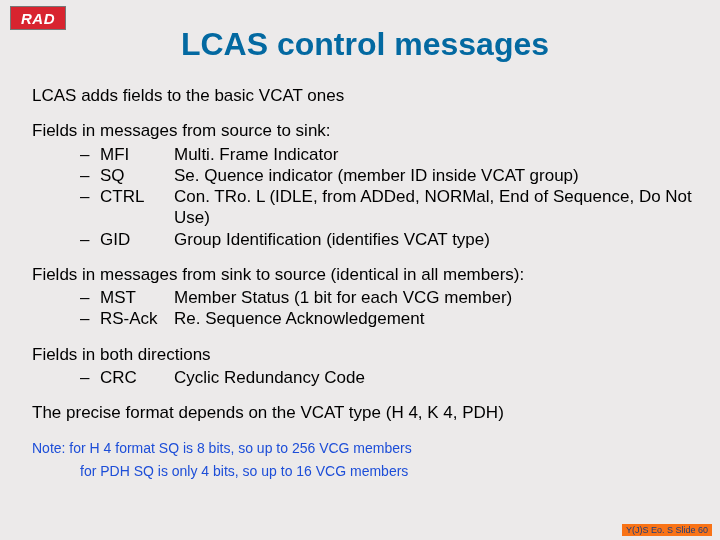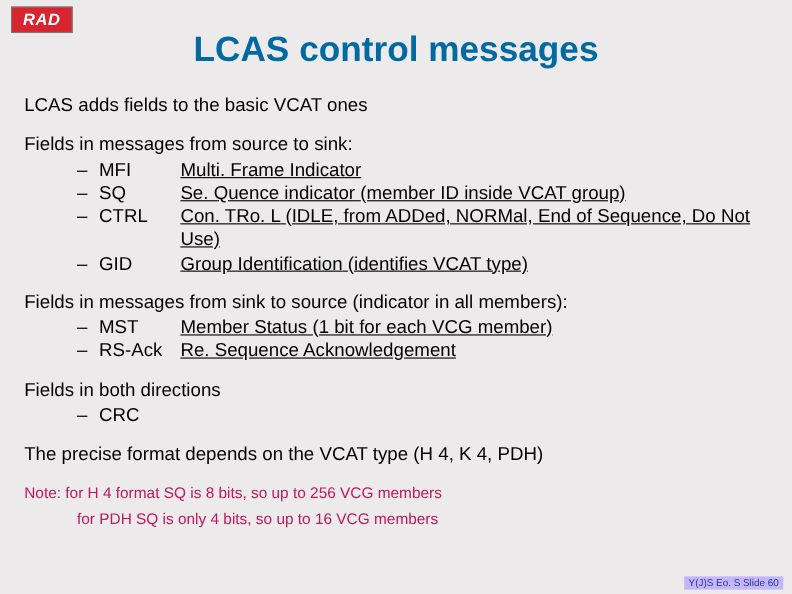--- a/index.html
+++ b/index.html
@@ -10,21 +10,21 @@
     background: #eceaea;
     font-family: Arial, Helvetica, sans-serif;
     color: #000;
     overflow: hidden;
   }
   .slide {
     position: relative;
     width: 720px;
     height: 540px;
     box-sizing: border-box;
-    padding: 10px 22px 0 22px;
+    padding: 10px 22px 0 32px;
   }
   .logo {
     position: absolute;
     top: 6px;
     left: 10px;
     width: 54px;
     height: 22px;
     background: #d8242f;
     border: 1px solid #777;
     display: flex;
@@ -65,41 +65,40 @@
   .dash {
     width: 20px;
     flex: 0 0 20px;
   }
   .abbr {
     width: 74px;
     flex: 0 0 74px;
   }
   .desc {
     flex: 1 1 auto;
-    text-decoration: underline;
   }
   .paren {
     font-size: 17px;
   }
   .note {
     font-size: 14px;
-    color: #be185d;
+    color: #1d4ed8;
     margin-top: 10px;
     line-height: 1.6;
   }
   .note-line2 {
     margin-left: 48px;
   }
   .footer {
     position: absolute;
     right: 8px;
     bottom: 4px;
     font-size: 9px;
     color: #1d3d7c;
-    background: #c4b5fd;
+    background: #f97316;
     padding: 1px 4px;
   }
 </style>
 </head>
 <body>
 
 <div class="slide">
 
   <div class="logo">
     <span class="logo-text">RAD</span>
@@ -144,21 +143,21 @@
           <span class="desc">
             <span>Group Identification</span>
             <span class="paren">(identifies VCAT type)</span>
           </span>
         </li>
       </ul>
     </div>
 
     <div class="para">
       <div>
-        <span>Fields in messages from sink to source </span><span class="paren">(indicator in all members)</span><span>:</span>
+        <span>Fields in messages from sink to source </span><span class="paren">(identical in all members)</span><span>:</span>
       </div>
       <ul class="field-list">
         <li>
           <span class="dash">–</span>
           <span class="abbr">MST</span>
           <span class="desc">
             <span>Member Status</span>
             <span class="paren">(1 bit for each VCG member)</span>
           </span>
         </li>
@@ -172,20 +171,24 @@
         </li>
       </ul>
     </div>
 
     <div class="para">
       <div>Fields in both directions</div>
       <ul class="field-list">
         <li>
           <span class="dash">–</span>
           <span class="abbr">CRC</span>
+          <span class="desc">
+            <span>Cyclic Redundancy Code</span>
+            <span class="paren"></span>
+          </span>
         </li>
       </ul>
     </div>
 
     <div class="para">The precise format depends on the VCAT type (H 4, K 4, PDH)</div>
 
     <div class="note">
       <div>Note: for H 4 format SQ is 8 bits, so up to 256 VCG members</div>
       <div class="note-line2">for PDH SQ is only 4 bits, so up to 16 VCG members</div>
     </div>

